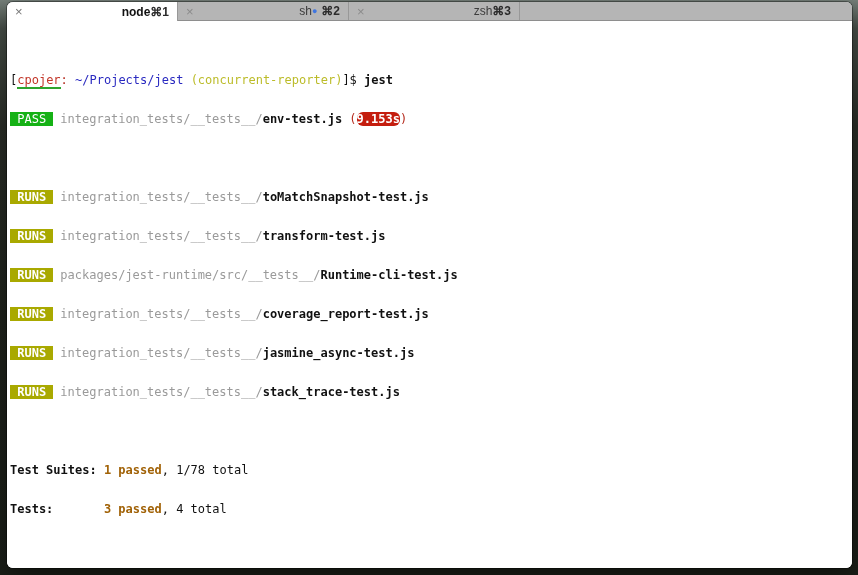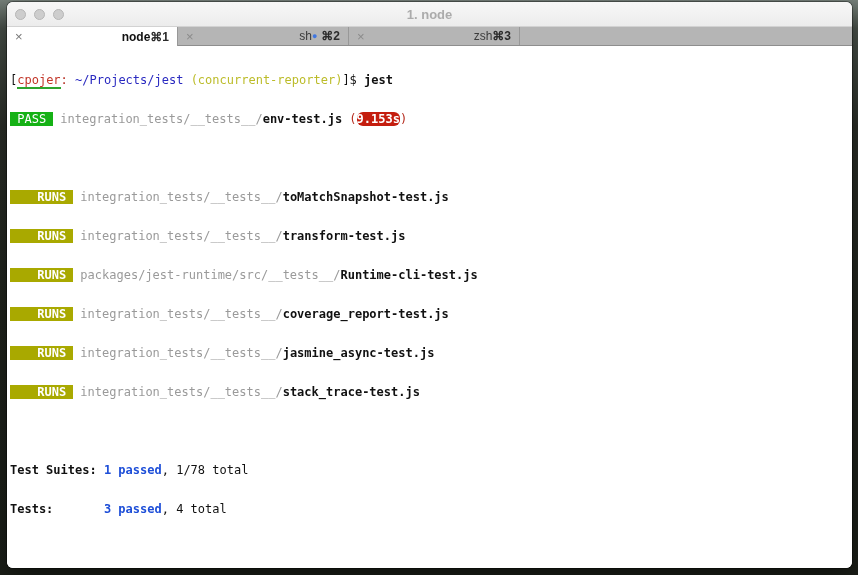--- a/index.html
+++ b/index.html
@@ -47,39 +47,31 @@
     font-size:12px; line-height:13px; color:#111; padding:1px 0 0 3px;
     white-space:pre; cursor:text;
   }
   .line { height:13px; }
   .red { color:#b52a1d; }
   .user { color:#c23528; border-bottom:2px solid #2ea52e; }
   .blue { color:#2a2ac0; }
   .olive { color:#bcbc2a; }
   .gray { color:#9a9a9a; }
   .bold { font-weight:700; }
-  .green { color:#1d4ed8; font-weight:700; }
+  .green { color:#a16207; font-weight:700; }
   .badge-pass { background:#15b115; color:#fff; font-weight:400; margin-right:7px; }
-  .badge-runs { background:#a9a900; color:#fff; font-weight:700; margin-right:7px;padding-left:20px; }
+  .badge-runs { background:#a9a900; color:#fff; font-weight:700; margin-right:7px; }
   .badge-time { background:#c41d0e; color:#fff; font-weight:700;border-radius:6px; }
 </style>
 </head>
 <body>
 
 <div class="screen">
   <div class="window">
 
-    <div class="titlebar">
-      <div class="traffic">
-        <span class="light"></span>
-        <span class="light"></span>
-        <span class="light"></span>
-      </div>
-      <div class="title">1. node</div>
-    </div>
 
     <div class="tabbar">
       <div class="tab active">
         <span class="close">×</span>
         <span class="label">node</span>
         <span class="shortcut">⌘1</span>
       </div>
       <div class="tab">
         <span class="close">×</span>
         <span class="label">sh</span>

